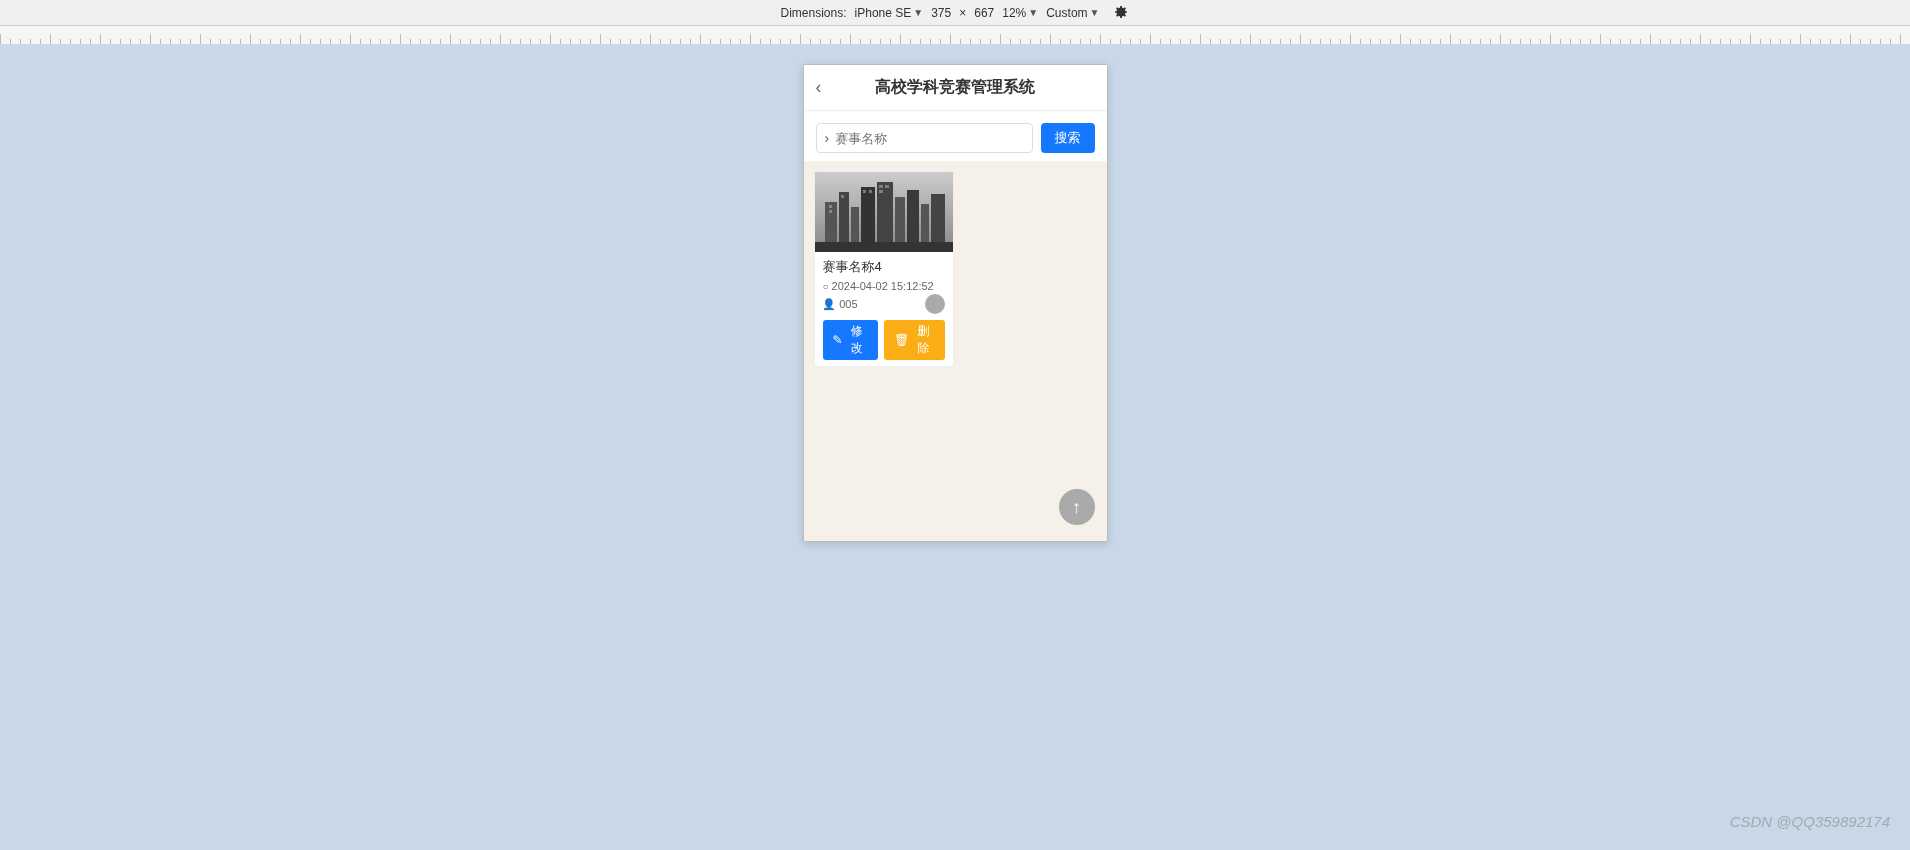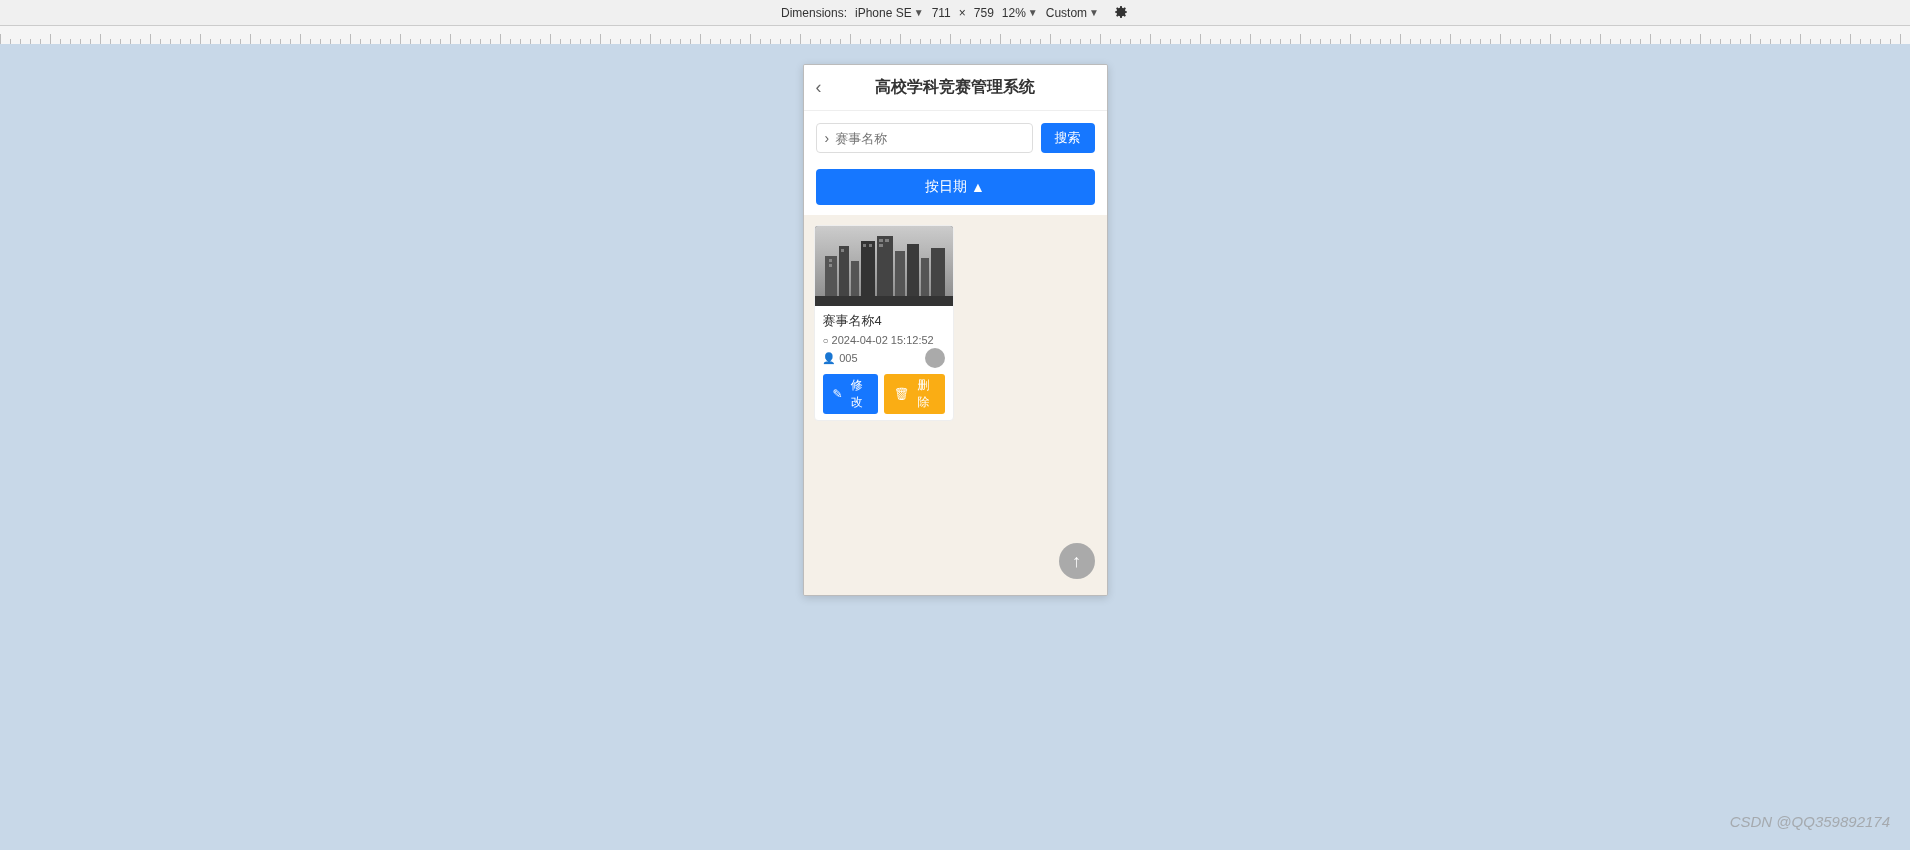--- a/index.html
+++ b/index.html
@@ -276,23 +276,23 @@
   </style>
 </head>
 <body>
 
 <div class="top-bar">
   <span>Dimensions:</span>
   <span style="display:flex;align-items:center;gap:2px;cursor:pointer;">
     <span>iPhone SE</span>
     <span class="dropdown-arrow">▼</span>
   </span>
-  <span>711</span>
+  <span>375</span>
   <span>×</span>
-  <span>759</span>
+  <span>667</span>
   <span style="display:flex;align-items:center;gap:2px;cursor:pointer;">
     <span>12%</span>
     <span class="dropdown-arrow">▼</span>
   </span>
   <span style="display:flex;align-items:center;gap:2px;cursor:pointer;">
     <span>Custom</span>
     <span class="dropdown-arrow">▼</span>
   </span>
   <svg width="16" height="16" viewBox="0 0 16 16" style="margin-left:6px;cursor:pointer;">
     <path d="M8 5a3 3 0 1 0 0 6A3 3 0 0 0 8 5zm0 1a2 2 0 1 1 0 4A2 2 0 0 1 8 6z" fill="#333"></path>
@@ -509,26 +509,20 @@
     <div class="search-area">
       <div class="search-input-wrapper">
         <span class="search-arrow">›</span>
         <input class="search-input" type="text" placeholder="赛事名称" style="">
       </div>
       <button class="search-btn">
         <span>搜索</span>
       </button>
     </div>
 
-    <div class="sort-area">
-      <button class="sort-btn">
-        <span>按日期</span>
-        <span>▲</span>
-      </button>
-    </div>
 
     <div class="content-area" style="position:relative; min-height:380px;">
 
       
       <div class="card">
         
         <div class="card-image">
           <svg width="140" height="80" viewBox="0 0 140 80" xmlns="http://www.w3.org/2000/svg">
             <rect width="140" height="80" fill="#888"></rect>
 

